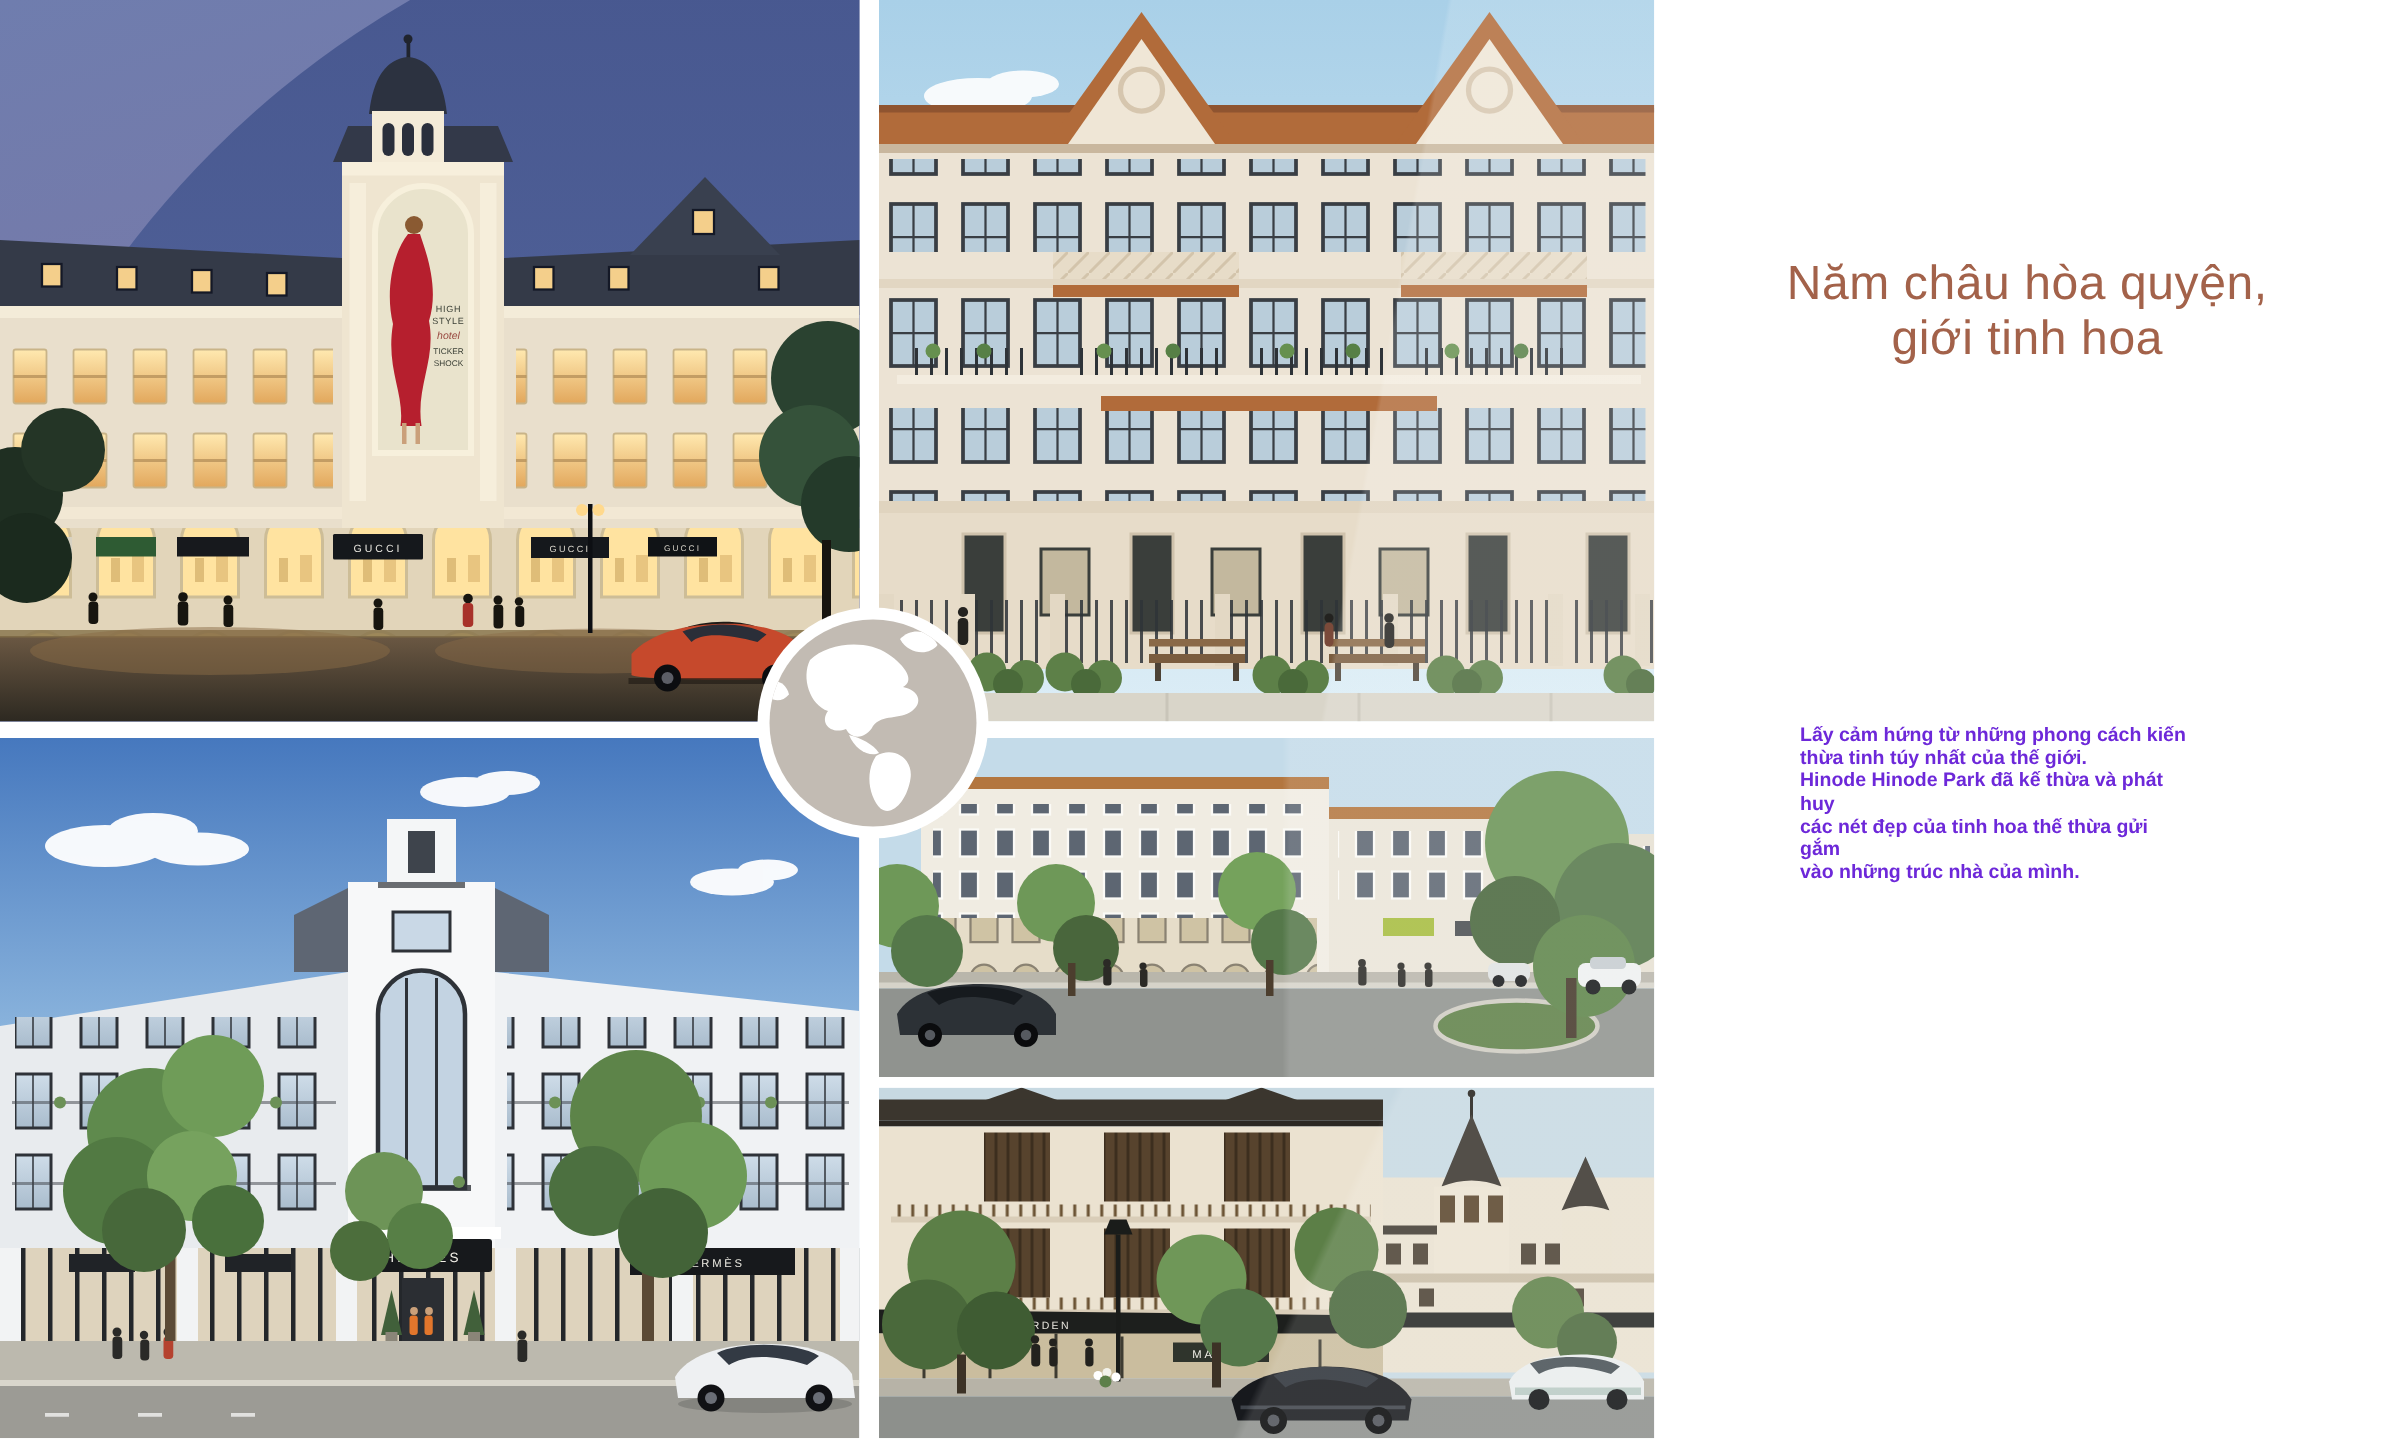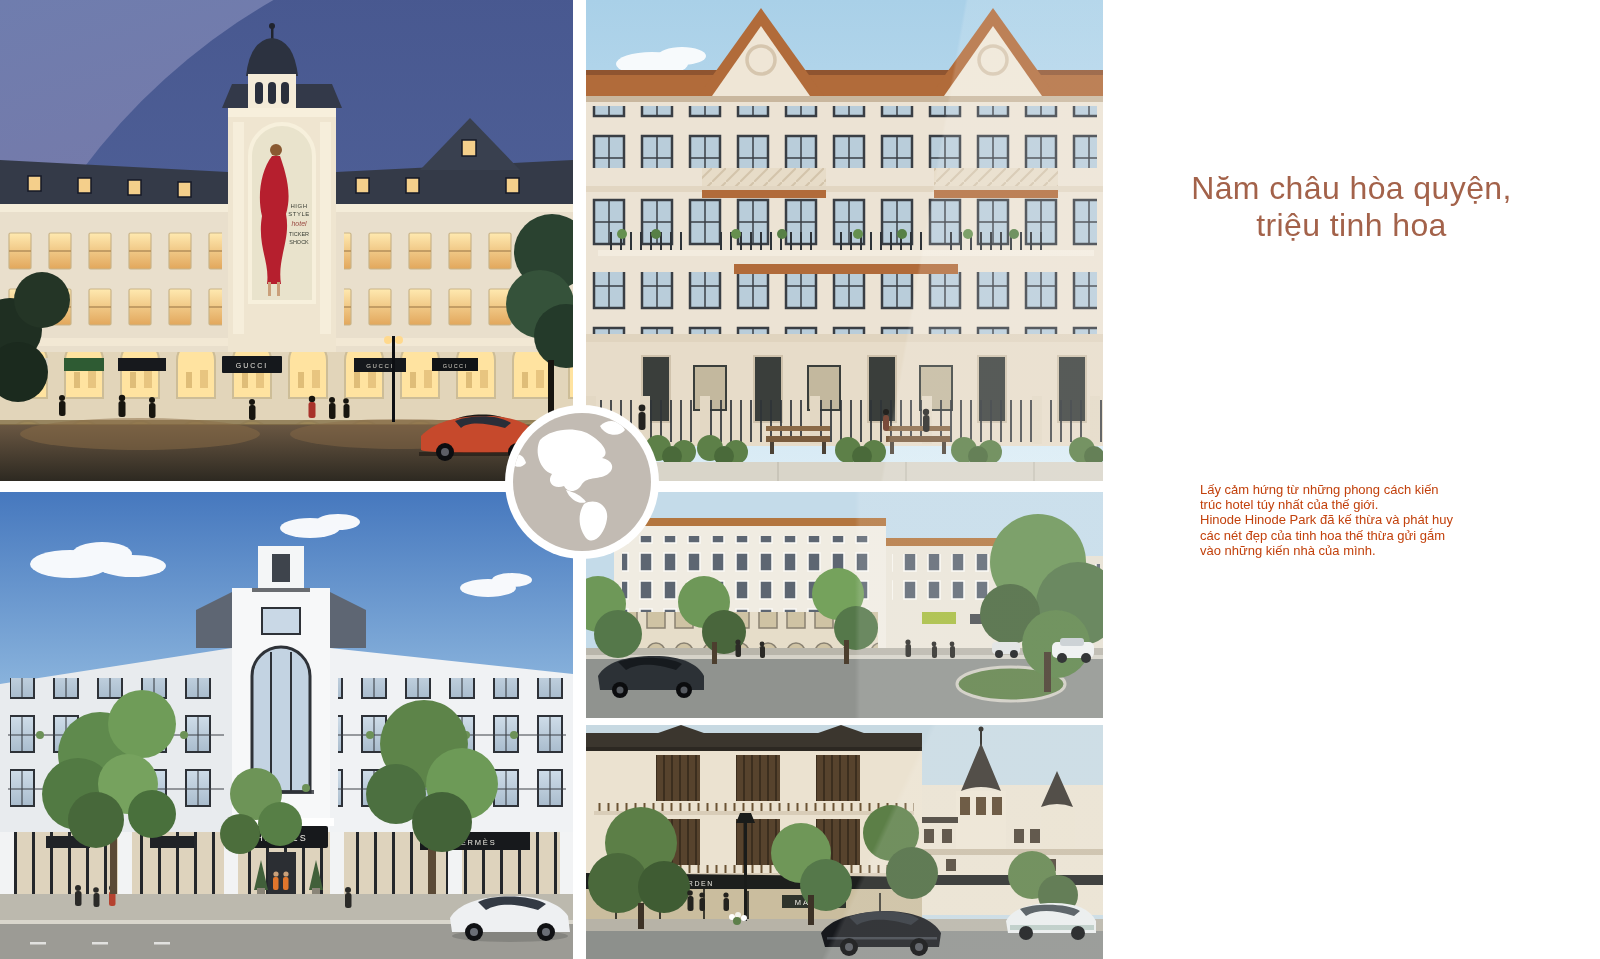--- a/index.html
+++ b/index.html
@@ -716,24 +716,24 @@
         <path d="M62,86 C70,88 78,92 82,98 C76,101 66,96 62,86 Z"></path>
         <path d="M80,100 C92,93 105,102 103,115 C101,129 91,141 83,135 C76,128 72,112 80,100 Z"></path>
         <path d="M4,54 C11,47 20,50 22,59 C16,66 7,63 4,54 Z"></path>
       </g>
     </svg>
   </div>
 
   <div id="right-text">
     <div class="heading" style="color: rgb(163, 98, 74);">
       <div>Năm châu hòa quyện,</div>
-      <div>triệu tinh hoa</div>
+      <div>giới tinh hoa</div>
     </div>
-    <div class="bodytext" style="color: #c2410c;">
+    <div class="bodytext" style="color: #6d28d9; font-weight: bold;">
       <div>Lấy cảm hứng từ những phong cách kiến</div>
-      <div>trúc hotel túy nhất của thế giới.</div>
+      <div>thừa tinh túy nhất của thế giới.</div>
       <div>Hinode Hinode Park đã kế thừa và phát huy</div>
       <div>các nét đẹp của tinh hoa thế thừa gửi gắm</div>
-      <div>vào những kiến nhà của mình.</div>
+      <div>vào những trúc nhà của mình.</div>
     </div>
   </div>
 
 </div>
 
 </body></html>

